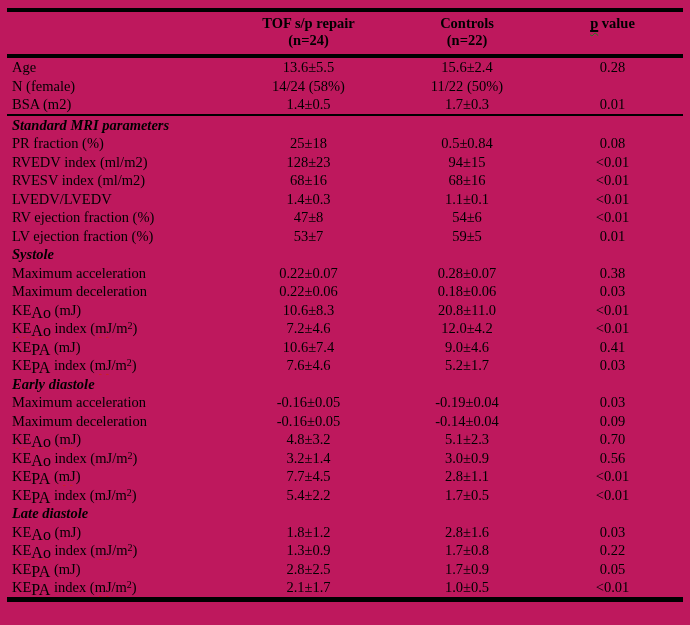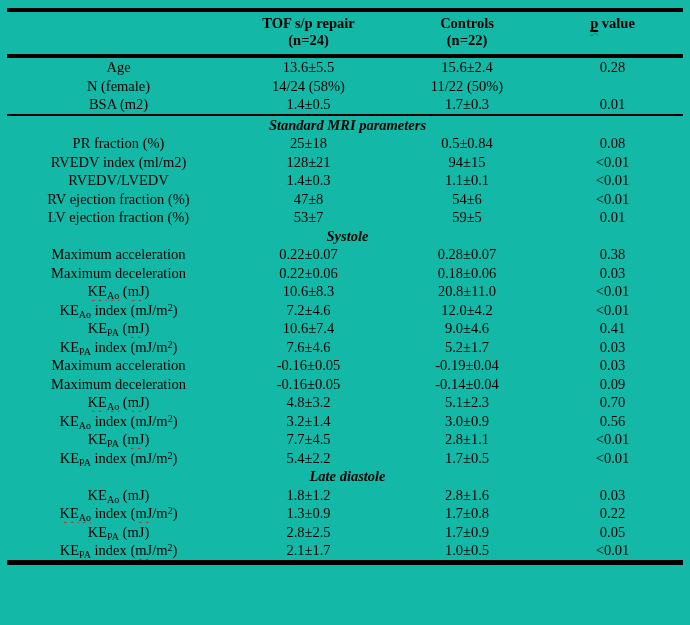--- a/index.html
+++ b/index.html
@@ -5,21 +5,21 @@
   html, body {
     margin: 0;
     padding: 0;
     background: #ffffff;
   }
   .page {
     width: 690px;
     height: 625px;
     box-sizing: border-box;
     padding: 8px 7px 0 7px;
-    background: #14b8a6;
+    background: #be185d;
     font-family: "Liberation Serif", "DejaVu Serif", serif;
     color: #000000;
   }
   table.results {
     width: 676px;
     border-collapse: collapse;
     table-layout: fixed;
     border-top: 4px solid #000;
     border-bottom: 5px solid #000;
     font-size: 14.5px;
@@ -42,36 +42,36 @@
   thead th .hline { display: block; }
 
   tbody td {
     padding: 0;
     line-height: 18.5px;
     height: 18.5px;
     white-space: nowrap;
     overflow: hidden;
   }
   td.label-cell {
-    text-align: center;
+    text-align: left;
     padding-left: 5px;
   }
   td.val-cell {
     text-align: center;
   }
   tr.section-row td {
     font-weight: bold;
     font-style: italic;
   }
   tr.rule-above td {
     border-top: 2px solid #000;
   }
 
   .sub {
-    font-size: 10px;
+    font-size: 16px;
     line-height: 0;
     vertical-align: -3px;
   }
   .sup {
     font-size: 10px;
     line-height: 0;
     vertical-align: 4px;
   }
   .wavy {
     text-decoration: underline;
@@ -145,26 +145,32 @@
           <td colspan="4" class="label-cell"><span>Standard MRI parameters</span></td>
         </tr>
         <tr>
           <td class="label-cell"><span>PR fraction (%)</span></td>
           <td class="val-cell">25±18</td>
           <td class="val-cell">0.5±0.84</td>
           <td class="val-cell">0.08</td>
         </tr>
         <tr>
           <td class="label-cell"><span>RVEDV index (ml/m2)</span></td>
-          <td class="val-cell">128±21</td>
+          <td class="val-cell">128±23</td>
           <td class="val-cell">94±15</td>
           <td class="val-cell">&lt;0.01</td>
         </tr>
         <tr>
-          <td class="label-cell"><span>RVEDV/LVEDV</span></td>
+          <td class="label-cell"><span>RVESV index (ml/m2)</span></td>
+          <td class="val-cell">68±16</td>
+          <td class="val-cell">68±16</td>
+          <td class="val-cell">&lt;0.01</td>
+        </tr>
+        <tr>
+          <td class="label-cell"><span>LVEDV/LVEDV</span></td>
           <td class="val-cell">1.4±0.3</td>
           <td class="val-cell">1.1±0.1</td>
           <td class="val-cell">&lt;0.01</td>
         </tr>
         <tr>
           <td class="label-cell"><span>RV ejection fraction (%)</span></td>
           <td class="val-cell">47±8</td>
           <td class="val-cell">54±6</td>
           <td class="val-cell">&lt;0.01</td>
         </tr>
@@ -206,20 +212,23 @@
           <td class="val-cell">10.6±7.4</td>
           <td class="val-cell">9.0±4.6</td>
           <td class="val-cell">0.41</td>
         </tr>
         <tr>
           <td class="label-cell"><span>KE</span><span class="sub">PA</span><span> index (</span><span class="wavy"><span>mJ</span></span><span>/m</span><span class="sup">2</span><span>)</span></td>
           <td class="val-cell">7.6±4.6</td>
           <td class="val-cell">5.2±1.7</td>
           <td class="val-cell">0.03</td>
         </tr>
+        <tr class="section-row">
+          <td colspan="4" class="label-cell"><span>Early diastole</span></td>
+        </tr>
         <tr>
           <td class="label-cell"><span>Maximum acceleration</span></td>
           <td class="val-cell">-0.16±0.05</td>
           <td class="val-cell">-0.19±0.04</td>
           <td class="val-cell">0.03</td>
         </tr>
         <tr>
           <td class="label-cell"><span>Maximum deceleration</span></td>
           <td class="val-cell">-0.16±0.05</td>
           <td class="val-cell">-0.14±0.04</td>

